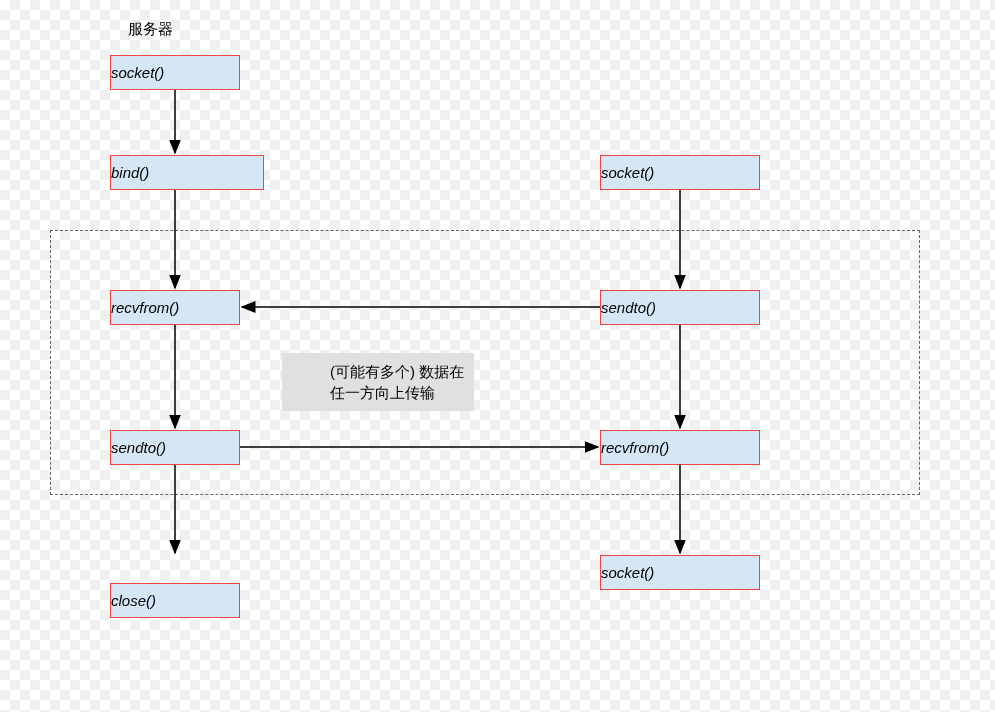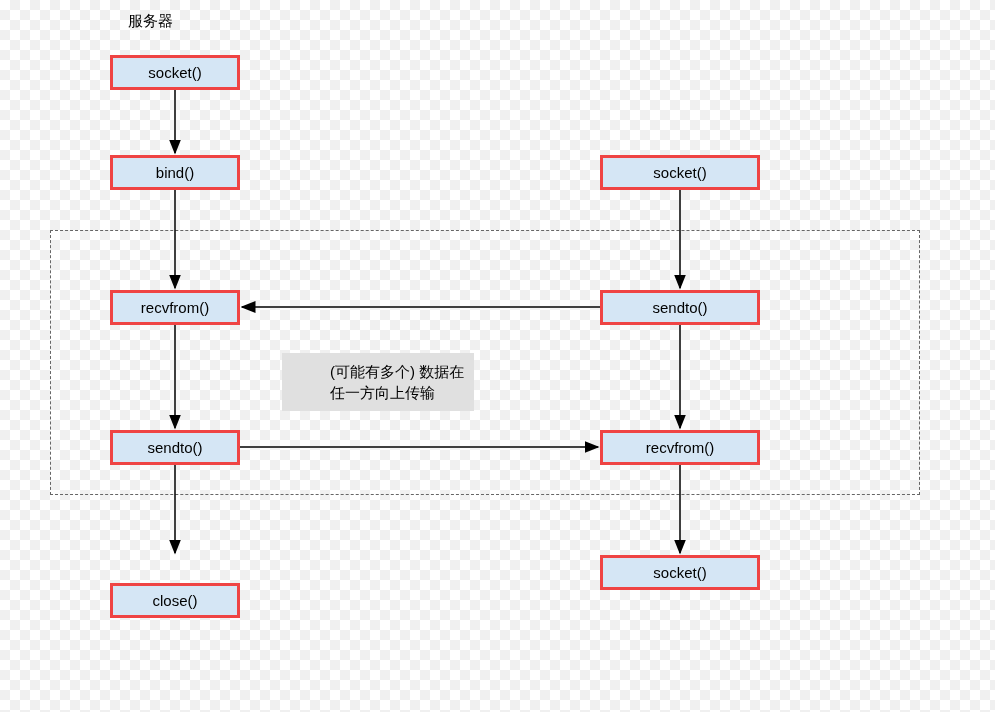--- a/index.html
+++ b/index.html
@@ -12,26 +12,27 @@
         linear-gradient(45deg, #f0f0f0 25%, transparent 25%),
         linear-gradient(-45deg, #f0f0f0 25%, transparent 25%),
         linear-gradient(45deg, transparent 75%, #f0f0f0 75%),
         linear-gradient(-45deg, transparent 75%, #f0f0f0 75%);
       background-size: 20px 20px;
       background-position: 0 0, 0 10px, 10px -10px, -10px 0px;
     }
     .node {
       position: absolute;
       background: #d5e6f5;
-      border: 3px solid #ef4444;
+      border: 1px solid #ef4444;
       display: flex;
       align-items: center;
-      justify-content: center;
+      justify-content: flex-start;
       font-size: 15px;
       color: #000;
+      font-style: italic;
     }
     .label {
       position: absolute;
       font-size: 15px;
       color: #000;
     }
     .note {
       position: absolute;
       background: #e0e0e0;
       padding: 8px 10px;
@@ -48,27 +49,27 @@
       top: 0;
       left: 0;
       width: 995px;
       height: 712px;
       pointer-events: none;
     }
   </style>
 </head>
 <body>
 
-<div class="label" style="left:128px; top:12px;">服务器</div>
+<div class="label" style="left:128px; top:20px;">服务器</div>
 <div class="label" style="left:638px; top:120px;margin-top:40px;">客户端</div>
 
 <div class="node" style="left:110px; top:55px; width:130px; height:35px;">
   <span>socket()</span>
 </div>
-<div class="node" style="left:110px; top:155px; width:130px; height:35px;">
+<div class="node" style="left:110px; top:155px; width:154px; height:35px;">
   <span>bind()</span>
 </div>
 <div class="node" style="left:110px; top:290px; width:130px; height:35px;">
   <span>recvfrom()</span>
 </div>
 <div class="node" style="left:110px; top:430px; width:130px; height:35px;">
   <span>sendto()</span>
 </div>
 <div class="node" style="left:110px; top:583px; width:130px; height:35px;">
   <span>close()</span>

